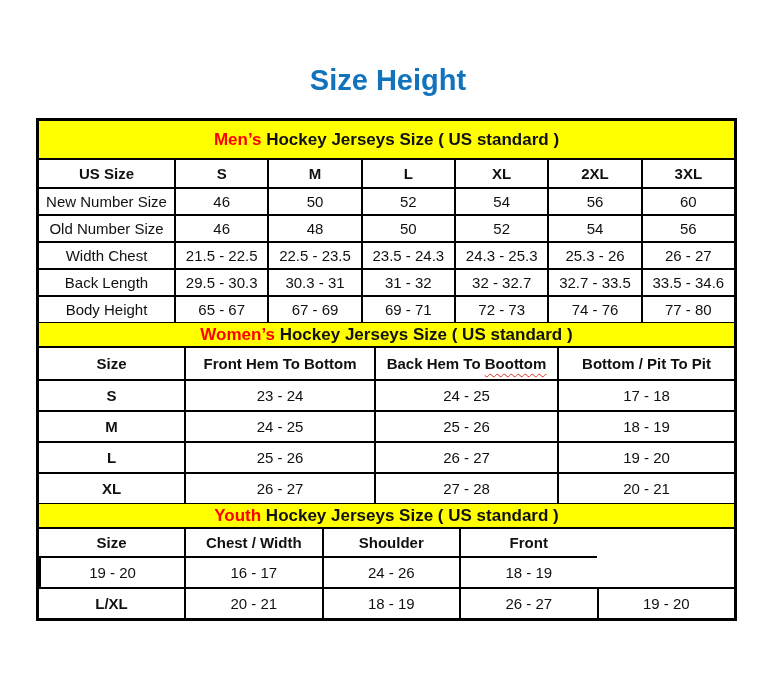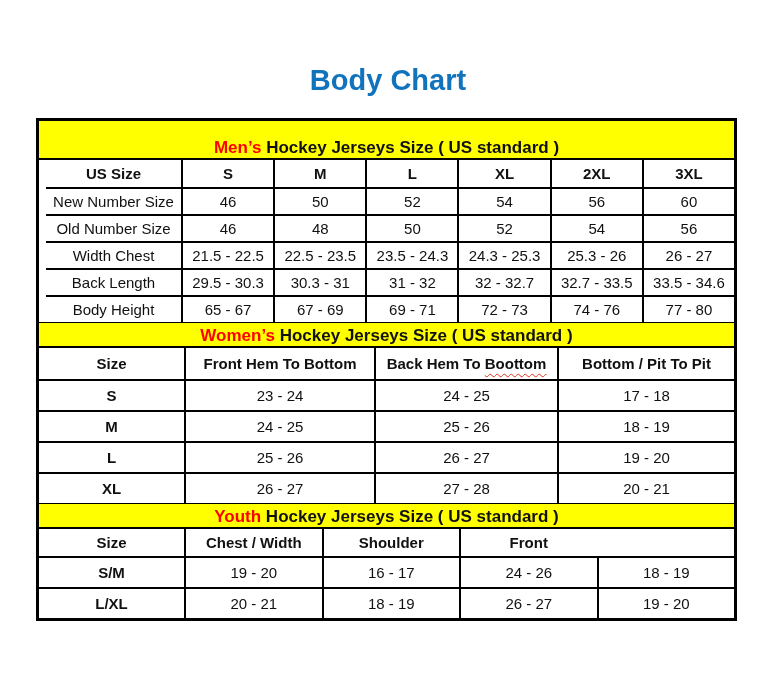--- a/index.html
+++ b/index.html
@@ -23,31 +23,31 @@
     margin: 21px 0 0 36px;
     width: 701px;
     border: 3px solid #000;
     background: #fff;
   }
   .band {
     box-sizing: border-box;
     height: 39px;
     background: #FFFF00;
     display: flex;
-    align-items: flex-end;
+    align-items: center;
     justify-content: center;
     font-size: 17px;
     font-weight: bold;
     border-bottom: 2px solid #000;
   }
   .band.mid { border-top: 1px solid #000; height: 26px; }
   .red { color: #FF0000; }
   .band .rest { white-space: pre; }
   .grid { display: grid; }
-  .grid-mens   { grid-template-columns: 135px repeat(6, 1fr); padding-left: 7px; }
+  .grid-mens   { grid-template-columns: 135px repeat(6, 1fr); }
   .grid-womens { grid-template-columns: 145px 190px 183px 1fr; }
   .grid-youth  { grid-template-columns: 145px repeat(4, 1fr); }
   .cell {
     box-sizing: border-box;
     height: 27px;
     display: flex;
     align-items: center;
     justify-content: center;
     font-size: 15px;
     border-left: 2px solid #000;
@@ -63,21 +63,21 @@
     text-decoration-line: underline;
     text-decoration-style: wavy;
     text-decoration-color: #E0301E;
     text-decoration-thickness: 1px;
     text-underline-offset: 4px;
   }
 </style>
 </head>
 <body>
 
-<div class="page-title">Body Chart</div>
+<div class="page-title">Size Height</div>
 
 <div class="chart">
 
   <div class="band">
     <span class="red">Men’s</span>
       <span class="rest"> Hockey Jerseys Size ( US standard )</span>
   </div>
 
   <div class="grid grid-mens">
     <div class="cell head-row first-col">US Size</div>
@@ -187,21 +187,20 @@
   </div>
 
   <div class="grid grid-youth">
     <div class="cell head-row first-col">Size</div>
     <div class="cell head-row">Chest / Width</div>
     <div class="cell head-row">Shoulder</div>
     <div class="cell head-row">Front</div>
   </div>
 
   <div class="grid grid-youth">
-    <div class="cell first-col label-bold tall">S/M</div>
     <div class="cell tall">19 - 20</div>
     <div class="cell tall">16 - 17</div>
     <div class="cell tall">24 - 26</div>
     <div class="cell tall">18 - 19</div>
   </div>
 
   <div class="grid grid-youth">
     <div class="cell first-col label-bold tall">L/XL</div>
     <div class="cell tall">20 - 21</div>
     <div class="cell tall">18 - 19</div>

